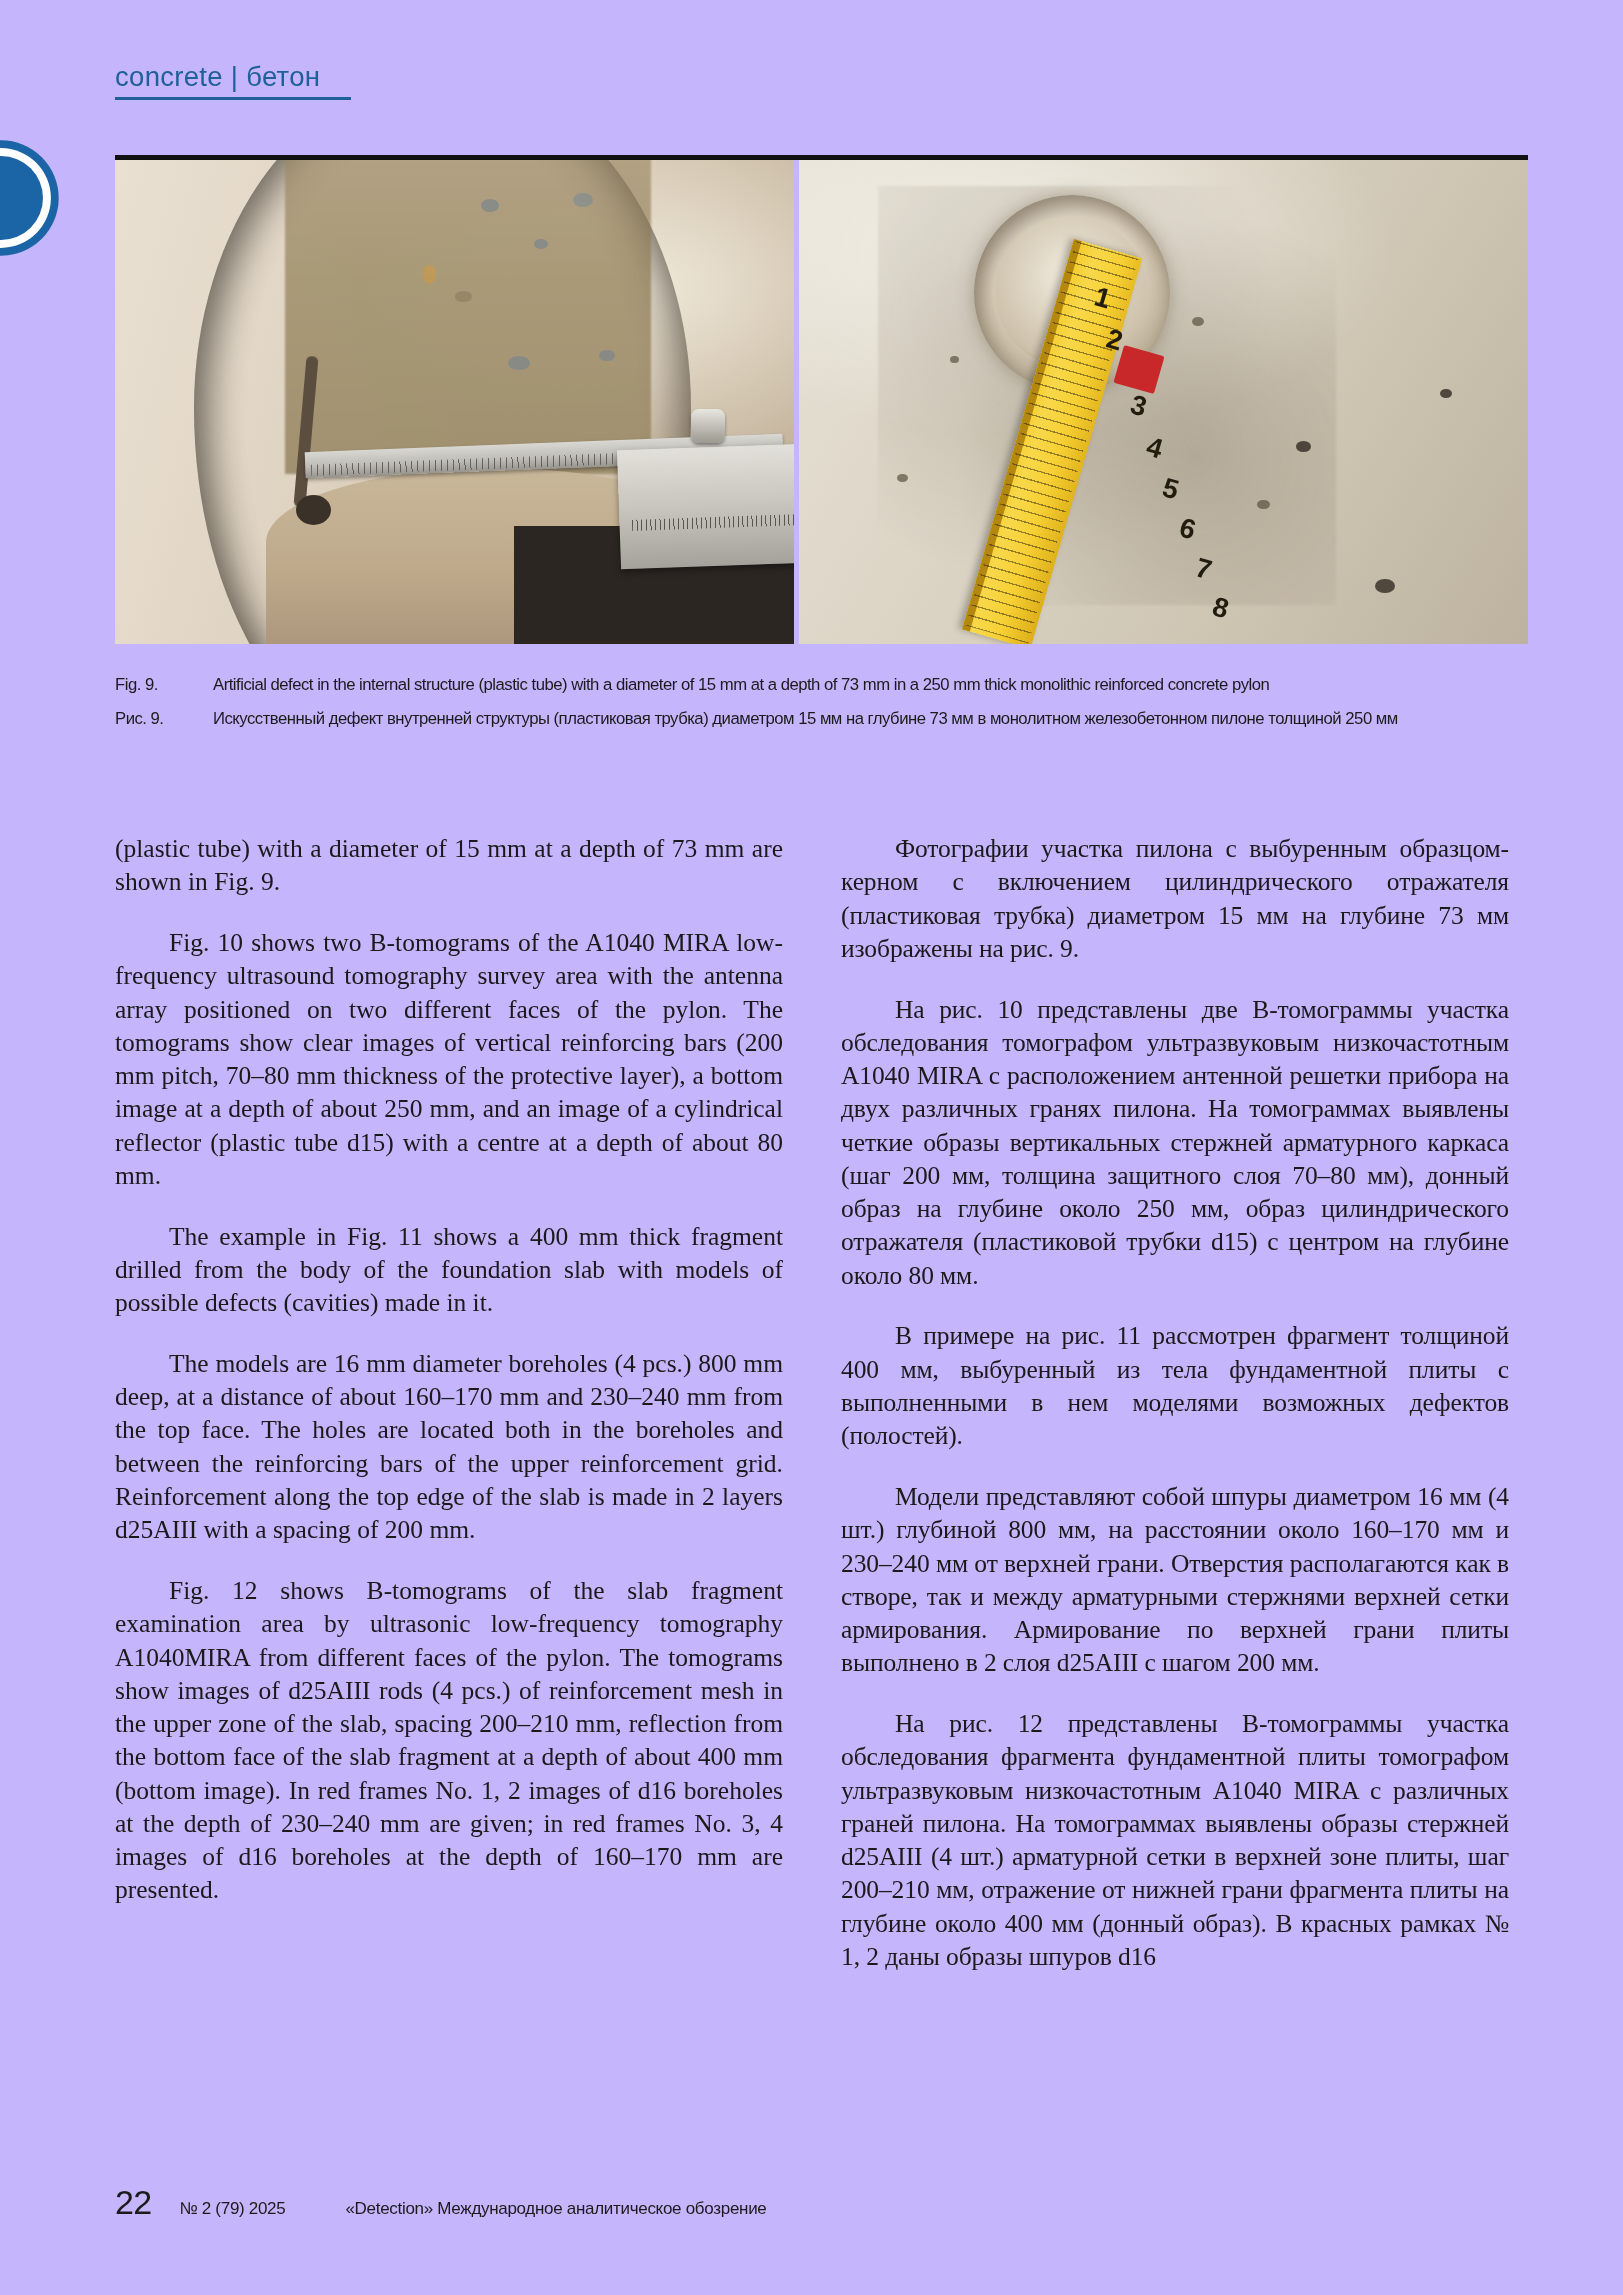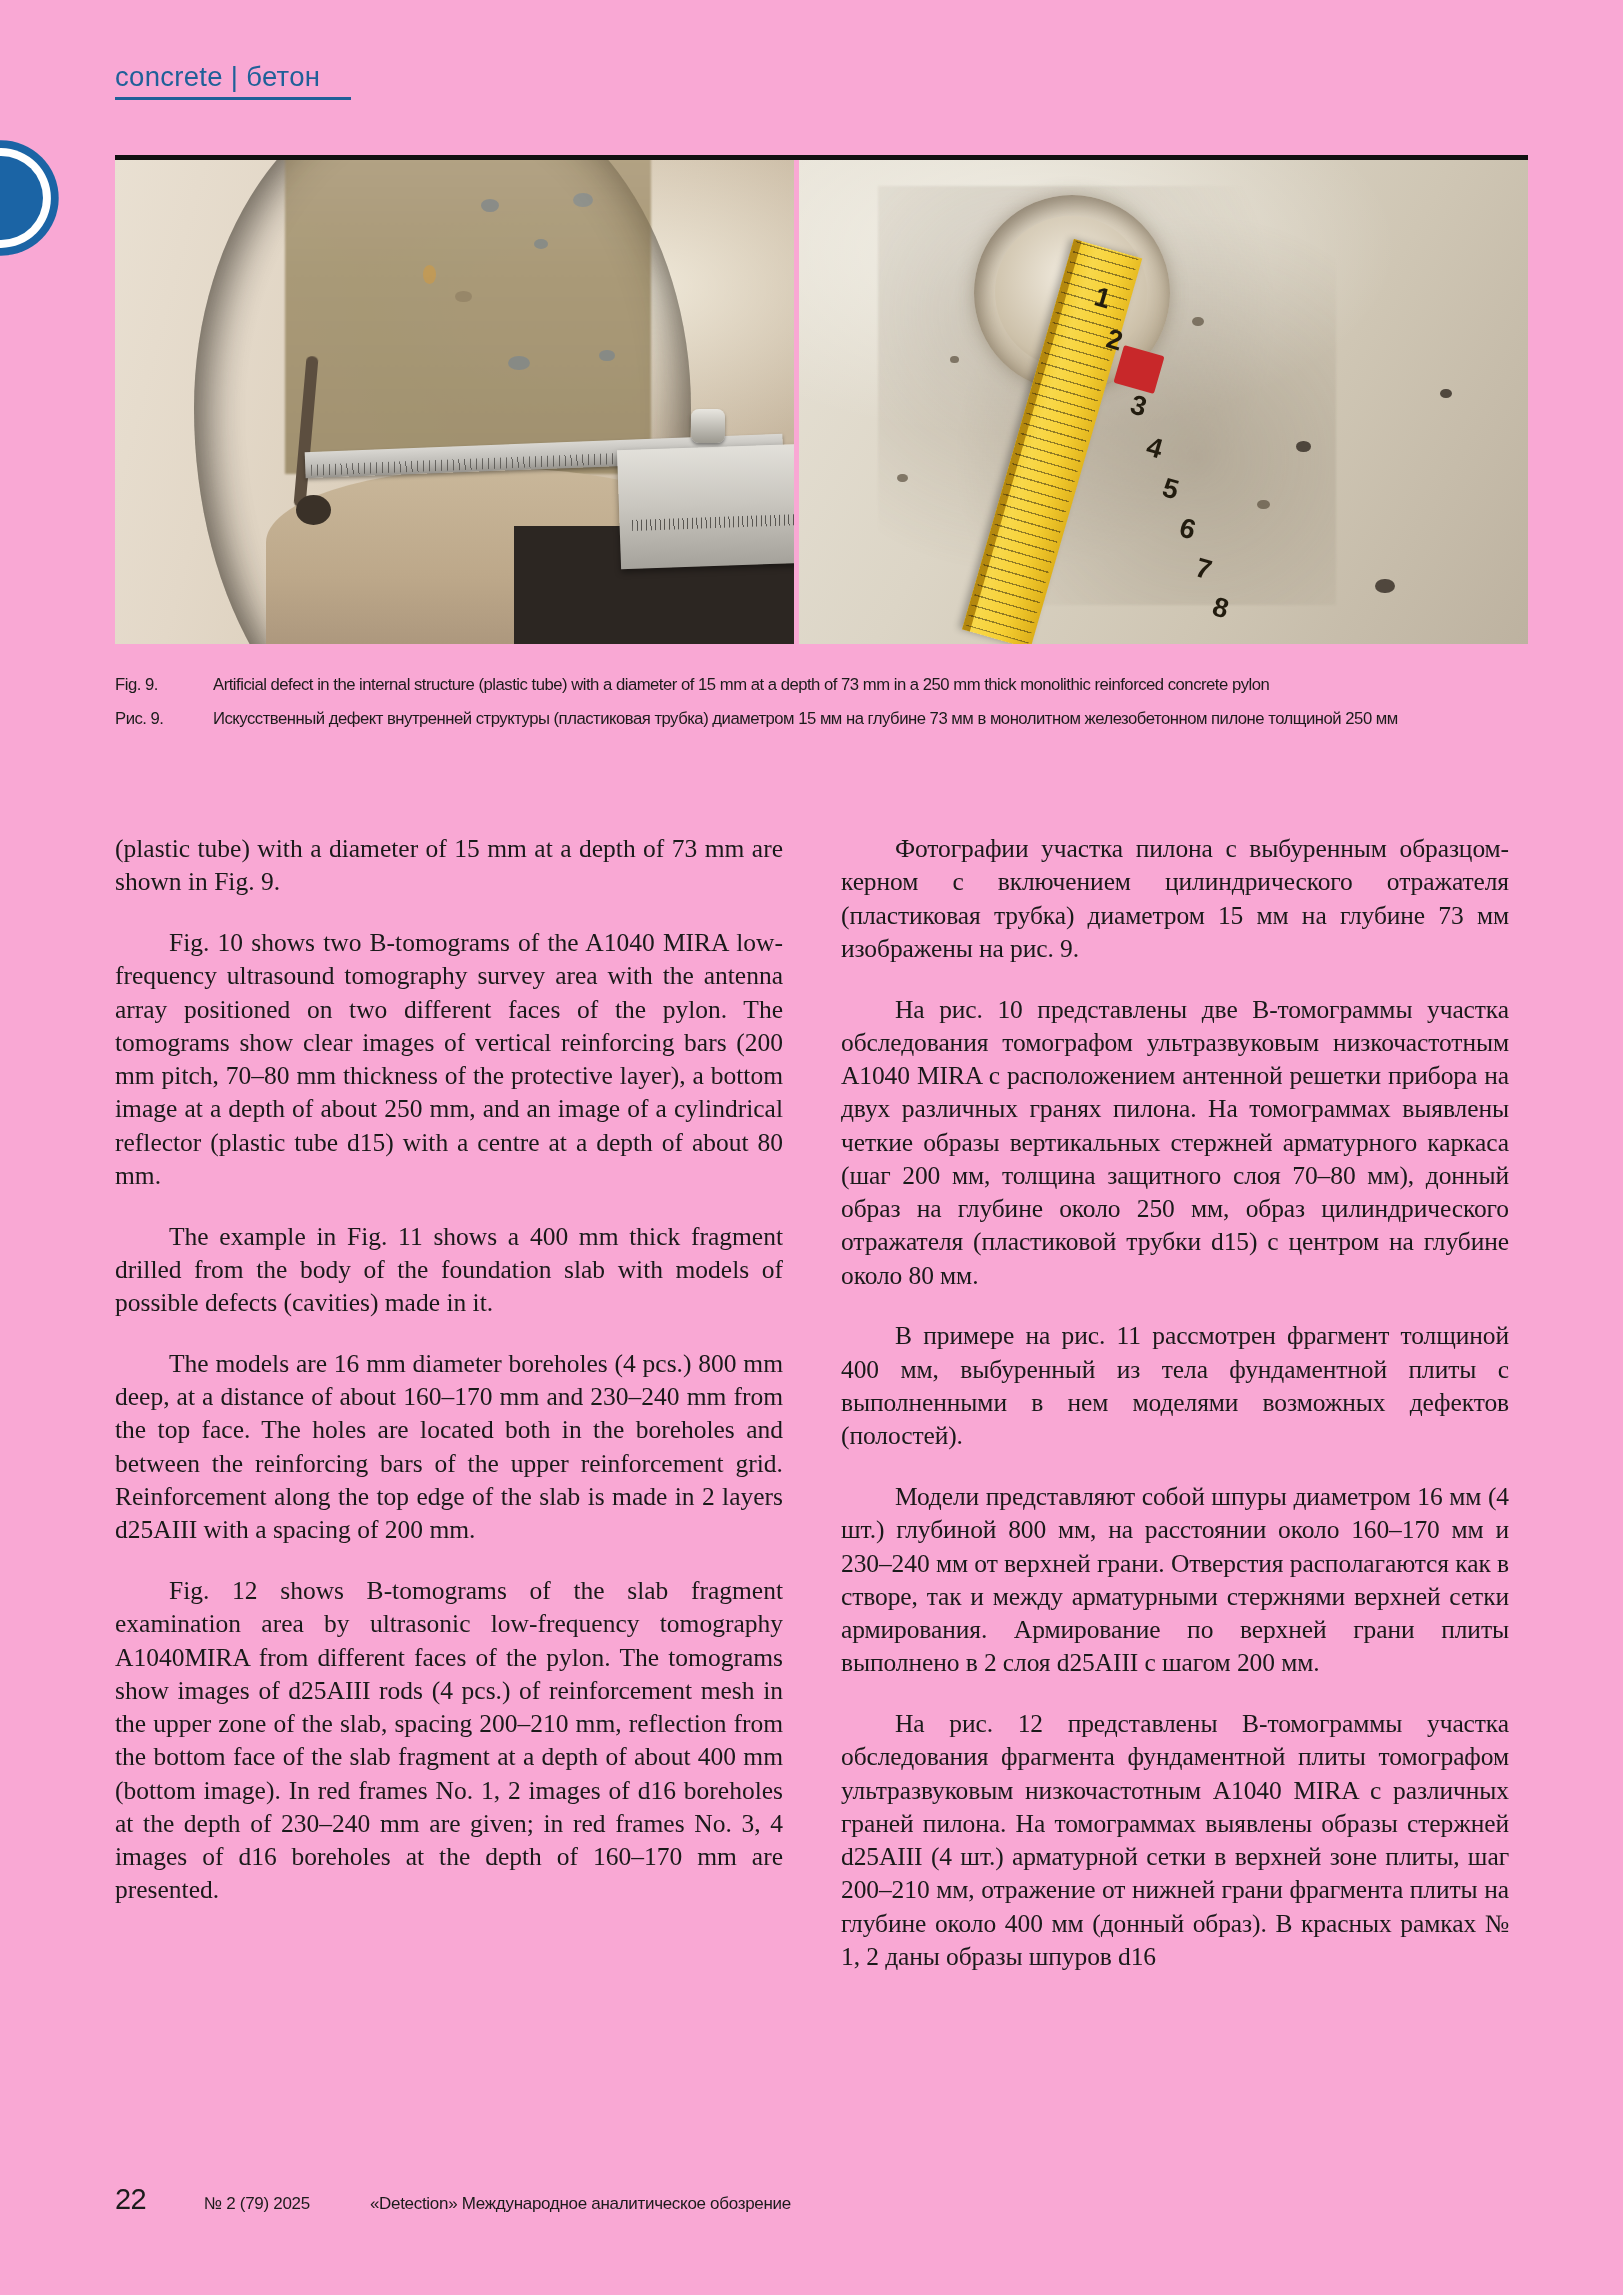--- a/index.html
+++ b/index.html
@@ -12,21 +12,21 @@
     height: 2295px;
     font-family: "Liberation Serif", "DejaVu Serif", serif;
     color: #1a1a1a;
     position: relative;
     overflow: hidden;
   }
 
   .page {
     position: absolute;
     inset: 0;
-    background: #f9a8d4;
+    background: #c4b5fd;
   }
 
   
   .running-head {
     position: absolute;
     left: 115px;
     top: 63px;
     width: 1413px;
   }
   .running-head .rh-text {
@@ -347,24 +347,24 @@
     position: absolute;
     left: 115px;
     top: 2183px;
     width: 1413px;
     display: flex;
     align-items: baseline;
     font-family: "Liberation Sans", "DejaVu Sans", sans-serif;
     color: #1b1b1b;
   }
   .footer .pg {
-    font-size: 29px;
+    font-size: 34px;
     font-weight: 400;
     letter-spacing: -0.7px;
-    margin-right: 58px;
+    margin-right: 28px;
   }
   .footer .issue {
     font-size: 17px;
     letter-spacing: -0.3px;
     margin-right: 60px;
   }
   .footer .journal {
     font-size: 17px;
     letter-spacing: -0.3px;
   }

